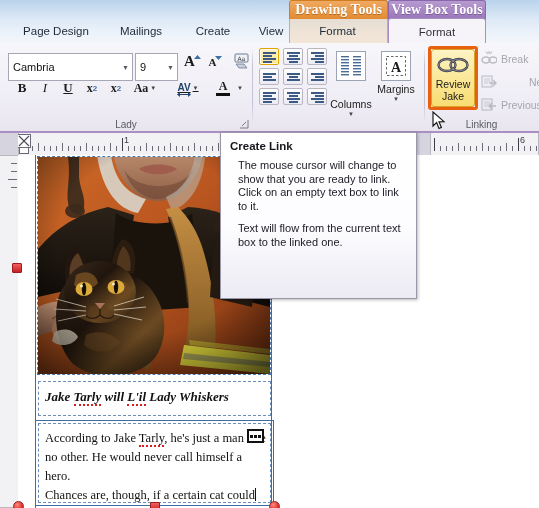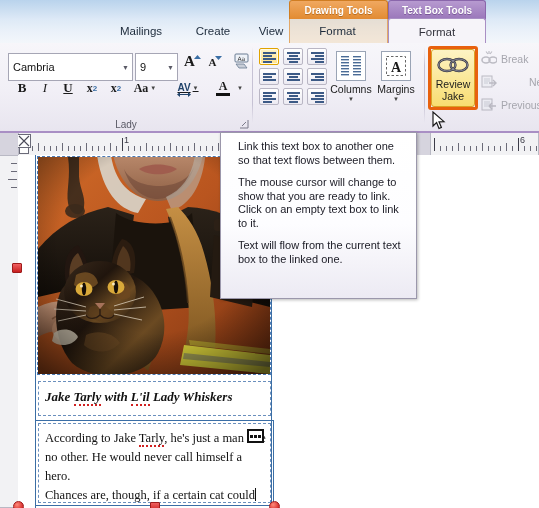--- a/index.html
+++ b/index.html
@@ -36,23 +36,24 @@
     background: #f6f4f9;
     border-left: 1px solid #a98fc4;
     border-right: 1px solid #a98fc4;
     border-top: 1px solid #a98fc4;
     border-radius: 3px 3px 0 0;
     color: #33333d;
   }
   
   .ctxhdr {
     position: absolute; top: 0; height: 18px;
-    font-size: 10px; font-weight: bold; color: #ffffff;
+    font-size: 14px; font-weight: bold; color: #ffffff;
     display:flex; align-items:center; justify-content:center;
     white-space: nowrap;
+    font-family: Liberation Serif, serif;
   }
   .ctxhdr.drawing {
     background: linear-gradient(to bottom, #f0a860, #e28b32);
     border:1px solid #d07d22; border-bottom:none;
     border-radius: 3px 3px 0 0;
     text-shadow: 0 1px 0 rgba(120,60,0,.45);
   }
   .ctxhdr.textbox {
     background: linear-gradient(to bottom, #b79ad0, #9a77ba);
     border:1px solid #8a66ab; border-bottom:none;
@@ -246,30 +247,31 @@
   .cursor { position:absolute; width:14px; height:20px; }
 </style>
 </head>
 <body>
 
 <div id="app">
 
   <div class="tabstrip">
     <div class="glow"></div>
 
+    <div class="tab" style="left:14px; width:84px;">Page Design</div>
     <div class="tab" style="left:104px; width:74px;">Mailings</div>
     <div class="tab" style="left:182px; width:62px;">Create</div>
     <div class="tab" style="left:246px; width:50px;">View</div>
 
     <div class="ctxband drawing" style="left:289px; width:97px;"></div>
     <div class="ctxhdr drawing" style="left:289px; width:97px;">Drawing Tools</div>
     <div class="tab" style="left:289px; width:97px;">Format</div>
 
     <div class="ctxband textbox" style="left:388px; width:96px;"></div>
-    <div class="ctxhdr textbox" style="left:388px; width:96px;">Text Box Tools</div>
+    <div class="ctxhdr textbox" style="left:388px; width:96px;">View Box Tools</div>
     <div class="tab active" style="left:388px; width:96px;">Format</div>
   </div>
 
   <div class="ribbon">
 
     <div class="combo" style="left:8px; top:10px; width:125px;">
       <span class="val">Cambria</span>
       <span class="arr">▼</span>
     </div>
     <div class="combo" style="left:135px; top:10px; width:43px;">
@@ -412,21 +414,21 @@
             <rect x="16" y="4" width="8" height="1.4"></rect>
               <rect x="16" y="7" width="8" height="1.4"></rect>
             <rect x="16" y="10" width="8" height="1.4"></rect>
               <rect x="16" y="13" width="8" height="1.4"></rect>
             <rect x="16" y="16" width="8" height="1.4"></rect>
               <rect x="16" y="19" width="8" height="1.4"></rect>
             <rect x="16" y="22" width="8" height="1.4"></rect>
           </g>
         </svg>
       </span>
-      <span style="margin-top:2px;">Columns</span>
+      <span style="margin-top:17px;">Columns</span>
       <span style="font-size:6px; color:#444; margin-top:1px;">▼</span>
     </div>
 
     <div class="bigbtn" style="left:373px; top:5px; width:46px;">
       <span class="gfx">
         <svg width="28" height="28" viewBox="0 0 28 28">
           <rect x="4.5" y="4.5" width="19" height="19" fill="none" stroke="#666" stroke-width="1" stroke-dasharray="2.5,2"></rect>
           <text x="9" y="20" font-size="14" font-family="Liberation Serif, serif" font-weight="bold" fill="#1a1a1a">A</text>
         </svg>
       </span>
@@ -487,20 +489,21 @@
           <rect x="1" y="2" width="10" height="11" fill="#e8eaf0" stroke="#7a7a86"></rect>
           <g stroke="#9aa0ad" stroke-width="1">
               <path d="M3 5h6M3 7h6M3 9h4"></path>
             </g>
           <path d="M15 9 L8 9 M11 6 L8 9 L11 12" fill="none" stroke="#7a7a86" stroke-width="1.4"></path>
         </svg>
       </span>
       <span>Previous</span>
     </div>
 
+    <div class="grplabel" style="left:424px; width:115px;">Linking</div>
 
     <svg class="cursor" style="left:432px; top:68px;" viewBox="0 0 14 20">
       <path d="M1 1 L1 15 L4.6 11.6 L7 17.5 L9.4 16.4 L7 10.8 L12 10.6 Z" fill="#ffffff" stroke="#1a1a1a" stroke-width="1.2"></path>
     </svg>
   </div>
 
   <div class="hruler">
     <div class="outer" style="left:0; width:18px;"></div>
     <div class="band" style="left:18px; width:222px;"></div>
     <div class="outer" style="left:414px; width:125px;"></div>
@@ -703,21 +706,21 @@
           <path d="M16 176 C24 170 36 172 40 180 C34 190 20 190 14 184 Z" fill="#d6cdb8" opacity=".85"></path>
         </g>
 
         <rect x="0" y="0" width="232" height="217" fill="url(#vig)"></rect>
       </svg>
     </div>
     <div class="picdash" style="left:19px; top:1px; width:234px; height:219px;"></div>
 
     <div class="tbox" style="left:20px; top:226px; width:233px; height:35px;">
       <div class="caption txt" style="left:6px; top:7px; white-space:nowrap;">
-        <span>Jake </span><span class="squiggle">Tarly</span><span> with </span><span class="squiggle">L'il</span><span> Lady Whiskers</span>
+        <span>Jake </span><span class="squiggle">Tarly</span><span> will </span><span class="squiggle">L'il</span><span> Lady Whiskers</span>
       </div>
     </div>
 
     <div class="tbox" style="left:20px; top:268px; width:233px; height:80px;">
       <div class="bodytext txt" style="left:6px; top:5px; width:224px;">
         <div>According to Jake <span class="squiggle">Tarly</span>, he's just a man like</div>
         <div>no other. He would never call himself a hero.</div>
         <div>Chances are, though, if a certain cat could<span class="caret"></span></div>
       </div>
     </div>
@@ -730,18 +733,18 @@
         <b></b>
     </div>
 
     <div class="handle" style="left:-5px; top:346px;"></div>
     <div class="handle sq" style="left:132px; top:347px;"></div>
     <div class="handle" style="left:251px; top:346px;"></div>
     <div class="handle sq" style="left:-6px; top:108px;"></div>
   </div>
 
   <div class="tooltip" style="left:220px; top:132px; width:197px; height:167px;">
-    <p class="tt-p">Link this text box to another one so that text flows between them.</p>
+    <div class="tt-title">Create Link</div>
     <p class="tt-p">The mouse cursor will change to show that you are ready to link. Click on an empty text box to link to it.</p>
     <p class="tt-p">Text will flow from the current text box to the linked one.</p>
   </div>
 
 </div>
 
 </body></html>

